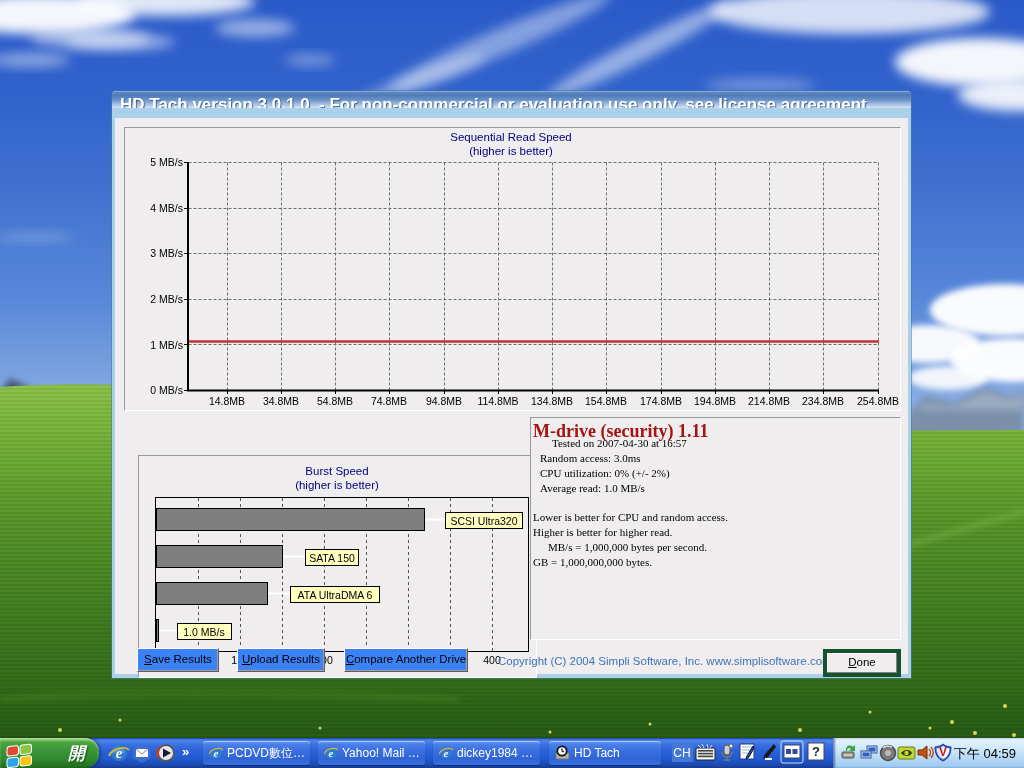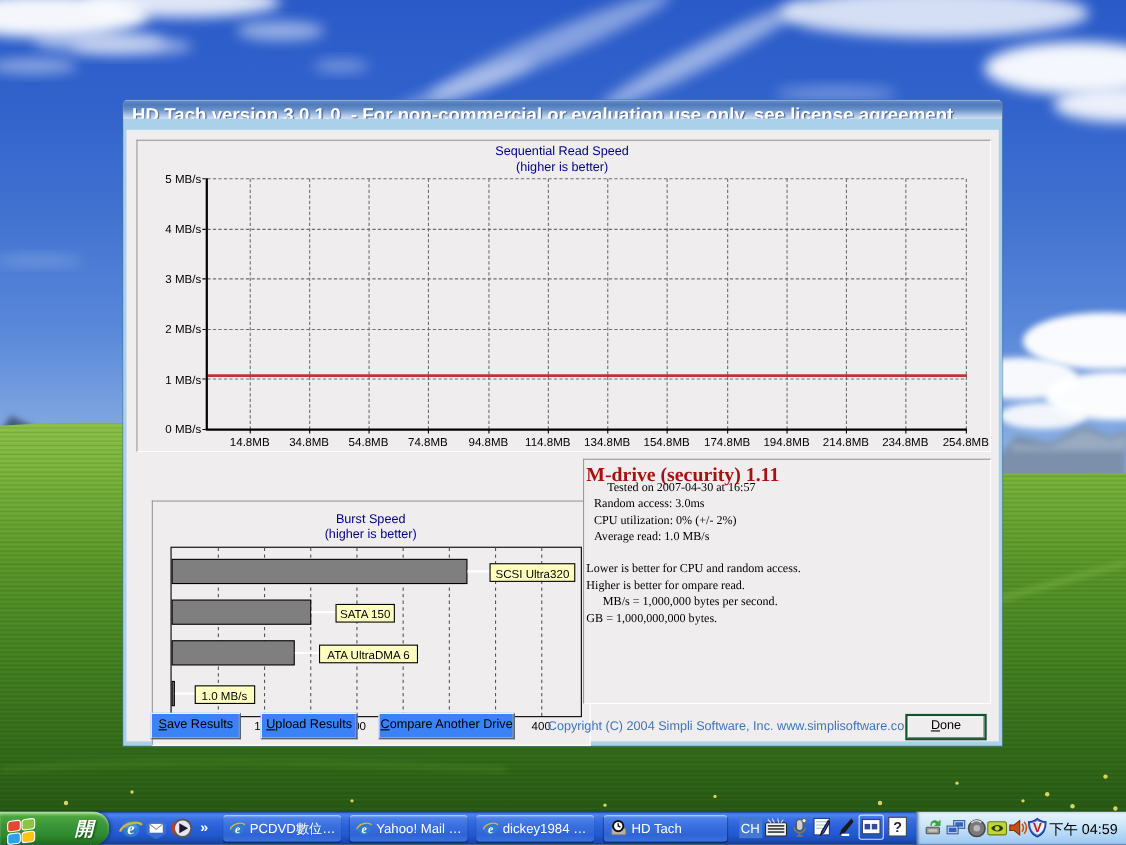--- a/index.html
+++ b/index.html
@@ -18,21 +18,21 @@
 #blPanel{left:23px;top:299px;width:397px;height:221px;margin-top:38px;}
 #brPanel{left:415px;top:299px;width:369px;height:221px;}
 .chtxt{font-size:10.5px;fill:#000;}
 .chnavy{font-size:11.5px;fill:#000080;}
 #brPanel div{position:absolute;font-family:"Liberation Serif",serif;font-size:11px;color:#000;white-space:nowrap;}
 #brPanel .t1{color:#A51212;font-weight:bold;font-size:18px;}
 .btn{position:absolute;height:22px;background:#3b82f6;font-size:11.5px;text-align:center;line-height:21px;color:#000;
   border:1px solid #5c5c5c;border-top-color:#fff;border-left-color:#fff;
   box-shadow:inset -1px -1px 0 #a0a0a0;}
 .btnd{position:absolute;height:20px;background:#F0EDEE;font-size:11.5px;text-align:center;line-height:19px;color:#000;
-  border:2px solid #14532d;box-shadow:inset -1px -1px 0 #808080,inset 1px 1px 0 #fff;}
+  border:4px solid #14532d;box-shadow:inset -1px -1px 0 #808080,inset 1px 1px 0 #fff;}
 u{text-decoration:underline;}
 #copy{position:absolute;left:383px;top:537px;font-size:11.5px;color:#3E74B8;}
 #taskbar{position:absolute;left:0;top:738px;width:1024px;height:30px;
   background:linear-gradient(180deg,#123A8C 0%,#3E76E4 5%,#4E84EC 10%,#3A70E2 22%,#2A61D8 45%,#2159CE 70%,#1C49B0 90%,#16398C 100%);}
 #startbtn{position:absolute;left:0;top:0;width:99px;height:30px;border-radius:0 14px 14px 0;
   background:linear-gradient(180deg,#7FCB5F 0%,#4AA53E 15%,#389339 45%,#2F8A30 70%,#25741F 92%,#1E661C 100%);
   box-shadow:inset 0 2px 2px rgba(255,255,255,.4), 2px 0 3px rgba(0,20,60,.4);}
 #startbtn .stxt{position:absolute;left:36px;top:4px;color:#fff;font-weight:bold;font-style:italic;font-size:17px;
   text-shadow:1px 1px 2px rgba(0,60,0,.7);margin-left:32px;}
 .tbtn{position:absolute;top:3px;height:24px;border-radius:3px;
@@ -258,21 +258,21 @@
         </g>
       </svg>
     </div>
     <div id="brPanel" class="bord">
       <div class="t1" style="left:2px;top:3px;">M-drive (security) 1.11</div>
       <div style="left:9px;top:19px;margin-left:12px;">Tested on 2007-04-30 at 16:57</div>
       <div style="left:9px;top:34px;">Random access: 3.0ms</div>
       <div style="left:9px;top:49px;">CPU utilization: 0% (+/- 2%)</div>
       <div style="left:9px;top:64px;">Average read: 1.0 MB/s</div>
       <div style="left:2px;top:93px;">Lower is better for CPU and random access.</div>
-      <div style="left:2px;top:108px;">Higher is better for ompare read.</div>
+      <div style="left:2px;top:108px;">Higher is better for higher read.</div>
       <div style="left:17px;top:123px;">MB/s = 1,000,000 bytes per second.</div>
       <div style="left:2px;top:138px;">GB = 1,000,000,000 bytes.</div>
     </div>
     <div class="btn" style="left:22px;top:530px;width:80px;"><u>S</u>ave Results</div>
     <div class="btn" style="left:122px;top:530px;width:86px;"><u>U</u>pload Results</div>
     <div class="btn" style="left:229px;top:530px;width:122px;"><u>C</u>ompare Another Drive</div>
     <div id="copy">Copyright (C) 2004 Simpli Software, Inc. www.simplisoftware.com</div>
     <div class="btnd" style="left:708px;top:531px;width:70px;"><u>D</u>one</div>
   </div>
 </div>

